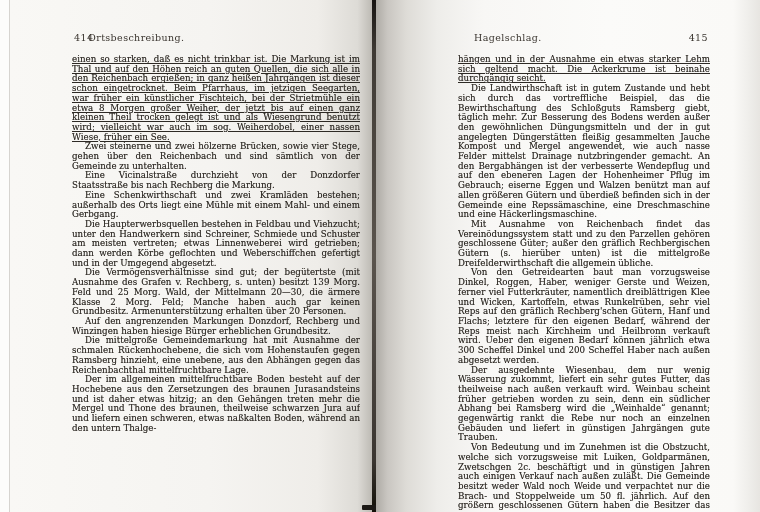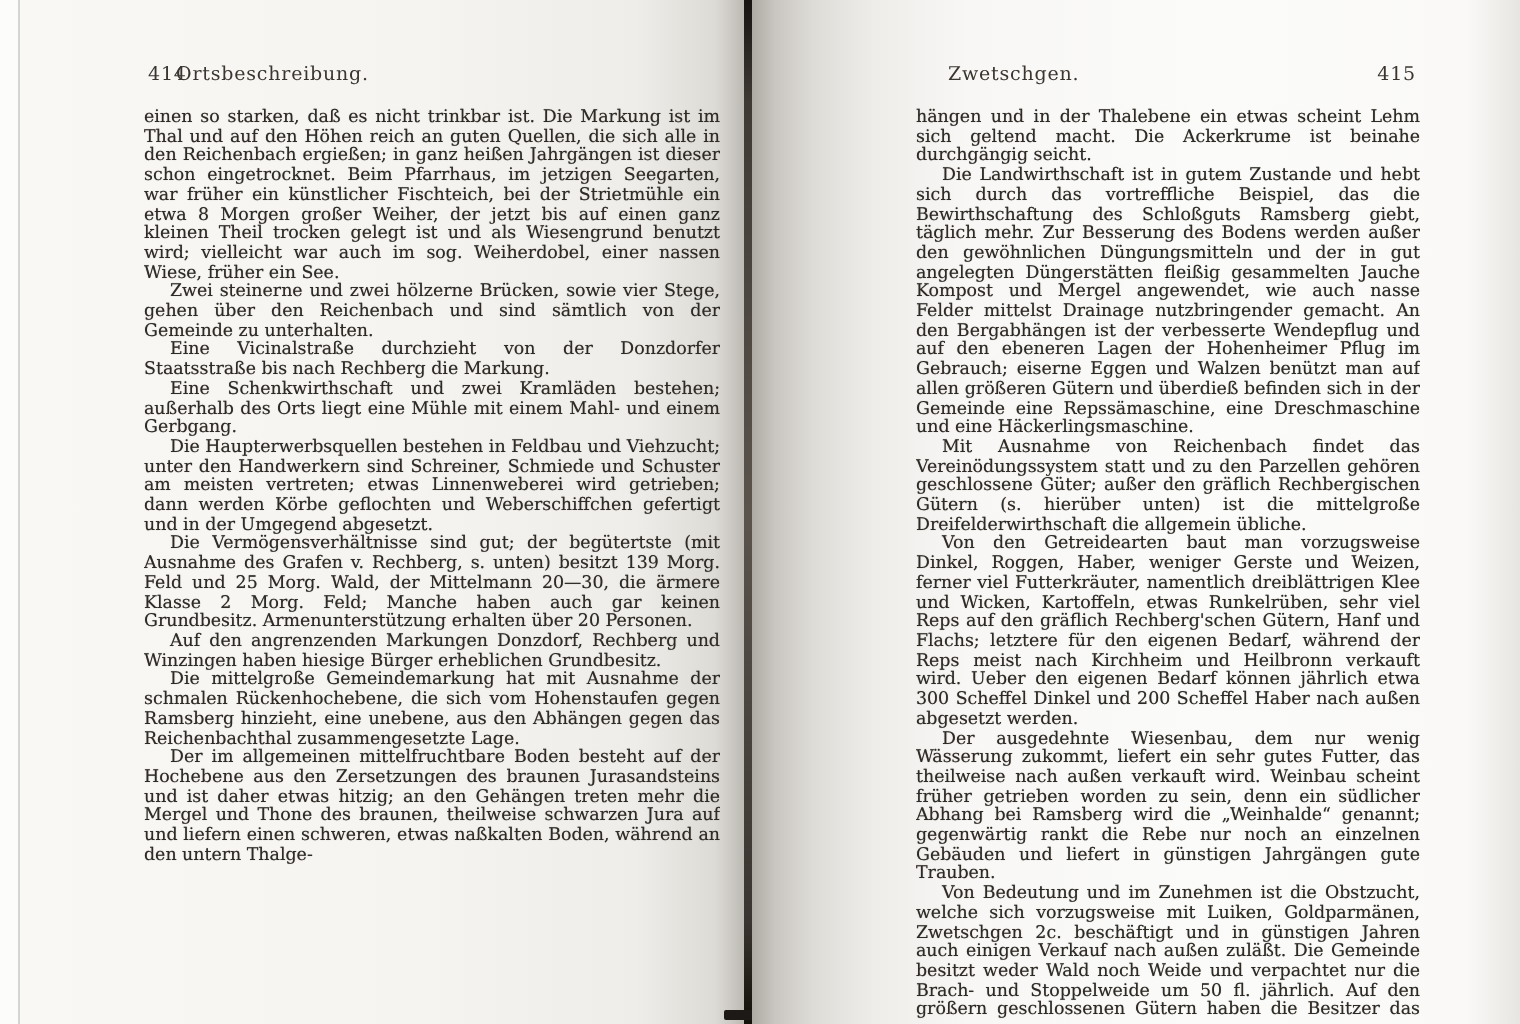--- a/index.html
+++ b/index.html
@@ -46,21 +46,21 @@
   }
   .page-header .num-left{position:absolute;left:2px;top:0;}
   .page-header .num-right{position:absolute;right:2px;top:0;}
   .page-header .head-center{position:absolute;left:16px;right:0;top:0;text-align:left;}
   .body-text{
     font-size:8.7px;line-height:9.7px;text-align:justify;
     color:var(--ink,#2e2a25);
     text-shadow:0 0 .4px rgba(46,42,37,.55);
   }
   .para{margin:0;text-indent:13px;}
-  .para.cont{text-indent:0;}
+  .para.cont{text-indent:0;text-decoration:underline;}
 </style>
 </head>
 <body>
 
 <div class="scan">
 
   <div class="outer-left"></div>
 
   <div class="sheet-left"></div>
   <div class="gutter-line"></div>
@@ -73,32 +73,32 @@
       <span class="head-center">Ortsbeschreibung.</span>
     </div>
     <div class="body-text">
       <p class="para cont">einen so starken, daß es nicht trinkbar ist. Die Markung ist im Thal und auf den Höhen reich an guten Quellen, die sich alle in den Reichenbach ergießen; in ganz heißen Jahrgängen ist dieser schon eingetrocknet. Beim Pfarrhaus, im jetzigen Seegarten, war früher ein künstlicher Fischteich, bei der Strietmühle ein etwa 8 Morgen großer Weiher, der jetzt bis auf einen ganz kleinen Theil trocken gelegt ist und als Wiesengrund benutzt wird; vielleicht war auch im sog. Weiherdobel, einer nassen Wiese, früher ein See.</p>
       <p class="para">Zwei steinerne und zwei hölzerne Brücken, sowie vier Stege, gehen über den Reichenbach und sind sämtlich von der Gemeinde zu unterhalten.</p>
       <p class="para">Eine Vicinalstraße durchzieht von der Donzdorfer Staatsstraße bis nach Rechberg die Markung.</p>
       <p class="para">Eine Schenkwirthschaft und zwei Kramläden bestehen; außerhalb des Orts liegt eine Mühle mit einem Mahl- und einem Gerbgang.</p>
       <p class="para">Die Haupterwerbsquellen bestehen in Feldbau und Viehzucht; unter den Handwerkern sind Schreiner, Schmiede und Schuster am meisten vertreten; etwas Linnenweberei wird getrieben; dann werden Körbe geflochten und Weberschiffchen gefertigt und in der Umgegend abgesetzt.</p>
       <p class="para">Die Vermögensverhältnisse sind gut; der begütertste (mit Ausnahme des Grafen v. Rechberg, s. unten) besitzt 139 Morg. Feld und 25 Morg. Wald, der Mittelmann 20—30, die ärmere Klasse 2 Morg. Feld; Manche haben auch gar keinen Grundbesitz. Armenunterstützung erhalten über 20 Personen.</p>
       <p class="para">Auf den angrenzenden Markungen Donzdorf, Rechberg und Winzingen haben hiesige Bürger erheblichen Grundbesitz.</p>
-      <p class="para">Die mittelgroße Gemeindemarkung hat mit Ausnahme der schmalen Rückenhochebene, die sich vom Hohenstaufen gegen Ramsberg hinzieht, eine unebene, aus den Abhängen gegen das Reichenbachthal zusammengesetzte Lage.</p>
+      <p class="para">Die mittelgroße Gemeindemarkung hat mit Ausnahme der schmalen Rückenhochebene, die sich vom Hohenstaufen gegen Ramsberg hinzieht, eine unebene, aus den Abhängen gegen das Reichenbachthal mittelfruchtbare Lage.</p>
       <p class="para">Der im allgemeinen mittelfruchtbare Boden besteht auf der Hochebene aus den Zersetzungen des braunen Jurasandsteins und ist daher etwas hitzig; an den Gehängen treten mehr die Mergel und Thone des braunen, theilweise schwarzen Jura auf und liefern einen schweren, etwas naßkalten Boden, während an den untern Thalge-</p>
     </div>
   </div>
 
   <div class="col col-right">
     <div class="page-header">
-      <span class="head-center">Zwetschgen.</span>
+      <span class="head-center">Hagelschlag.</span>
       <span class="num-right">415</span>
     </div>
     <div class="body-text">
-      <p class="para cont">hängen und in der Thalebene ein etwas scheint Lehm sich geltend macht. Die Ackerkrume ist beinahe durchgängig seicht.</p>
+      <p class="para cont">hängen und in der Ausnahme ein etwas starker Lehm sich geltend macht. Die Ackerkrume ist beinahe durchgängig seicht.</p>
       <p class="para">Die Landwirthschaft ist in gutem Zustande und hebt sich durch das vortreffliche Beispiel, das die Bewirthschaftung des Schloßguts Ramsberg giebt, täglich mehr. Zur Besserung des Bodens werden außer den gewöhnlichen Düngungsmitteln und der in gut angelegten Düngerstätten fleißig gesammelten Jauche Kompost und Mergel angewendet, wie auch nasse Felder mittelst Drainage nutzbringender gemacht. An den Bergabhängen ist der verbesserte Wendepflug und auf den ebeneren Lagen der Hohenheimer Pflug im Gebrauch; eiserne Eggen und Walzen benützt man auf allen größeren Gütern und überdieß befinden sich in der Gemeinde eine Repssämaschine, eine Dreschmaschine und eine Häckerlingsmaschine.</p>
       <p class="para">Mit Ausnahme von Reichenbach findet das Vereinödungssystem statt und zu den Parzellen gehören geschlossene Güter; außer den gräflich Rechbergischen Gütern (s. hierüber unten) ist die mittelgroße Dreifelderwirthschaft die allgemein übliche.</p>
       <p class="para">Von den Getreidearten baut man vorzugsweise Dinkel, Roggen, Haber, weniger Gerste und Weizen, ferner viel Futterkräuter, namentlich dreiblättrigen Klee und Wicken, Kartoffeln, etwas Runkelrüben, sehr viel Reps auf den gräflich Rechberg'schen Gütern, Hanf und Flachs; letztere für den eigenen Bedarf, während der Reps meist nach Kirchheim und Heilbronn verkauft wird. Ueber den eigenen Bedarf können jährlich etwa 300 Scheffel Dinkel und 200 Scheffel Haber nach außen abgesetzt werden.</p>
       <p class="para">Der ausgedehnte Wiesenbau, dem nur wenig Wässerung zukommt, liefert ein sehr gutes Futter, das theilweise nach außen verkauft wird. Weinbau scheint früher getrieben worden zu sein, denn ein südlicher Abhang bei Ramsberg wird die „Weinhalde“ genannt; gegenwärtig rankt die Rebe nur noch an einzelnen Gebäuden und liefert in günstigen Jahrgängen gute Trauben.</p>
       <p class="para">Von Bedeutung und im Zunehmen ist die Obstzucht, welche sich vorzugsweise mit Luiken, Goldparmänen, Zwetschgen 2c. beschäftigt und in günstigen Jahren auch einigen Verkauf nach außen zuläßt. Die Gemeinde besitzt weder Wald noch Weide und verpachtet nur die Brach- und Stoppelweide um 50 fl. jährlich. Auf den größern geschlossenen Gütern haben die Besitzer das Weiderecht und die Pferchnutzung.</p>
 
     </div>
   </div>
 
 </div>

